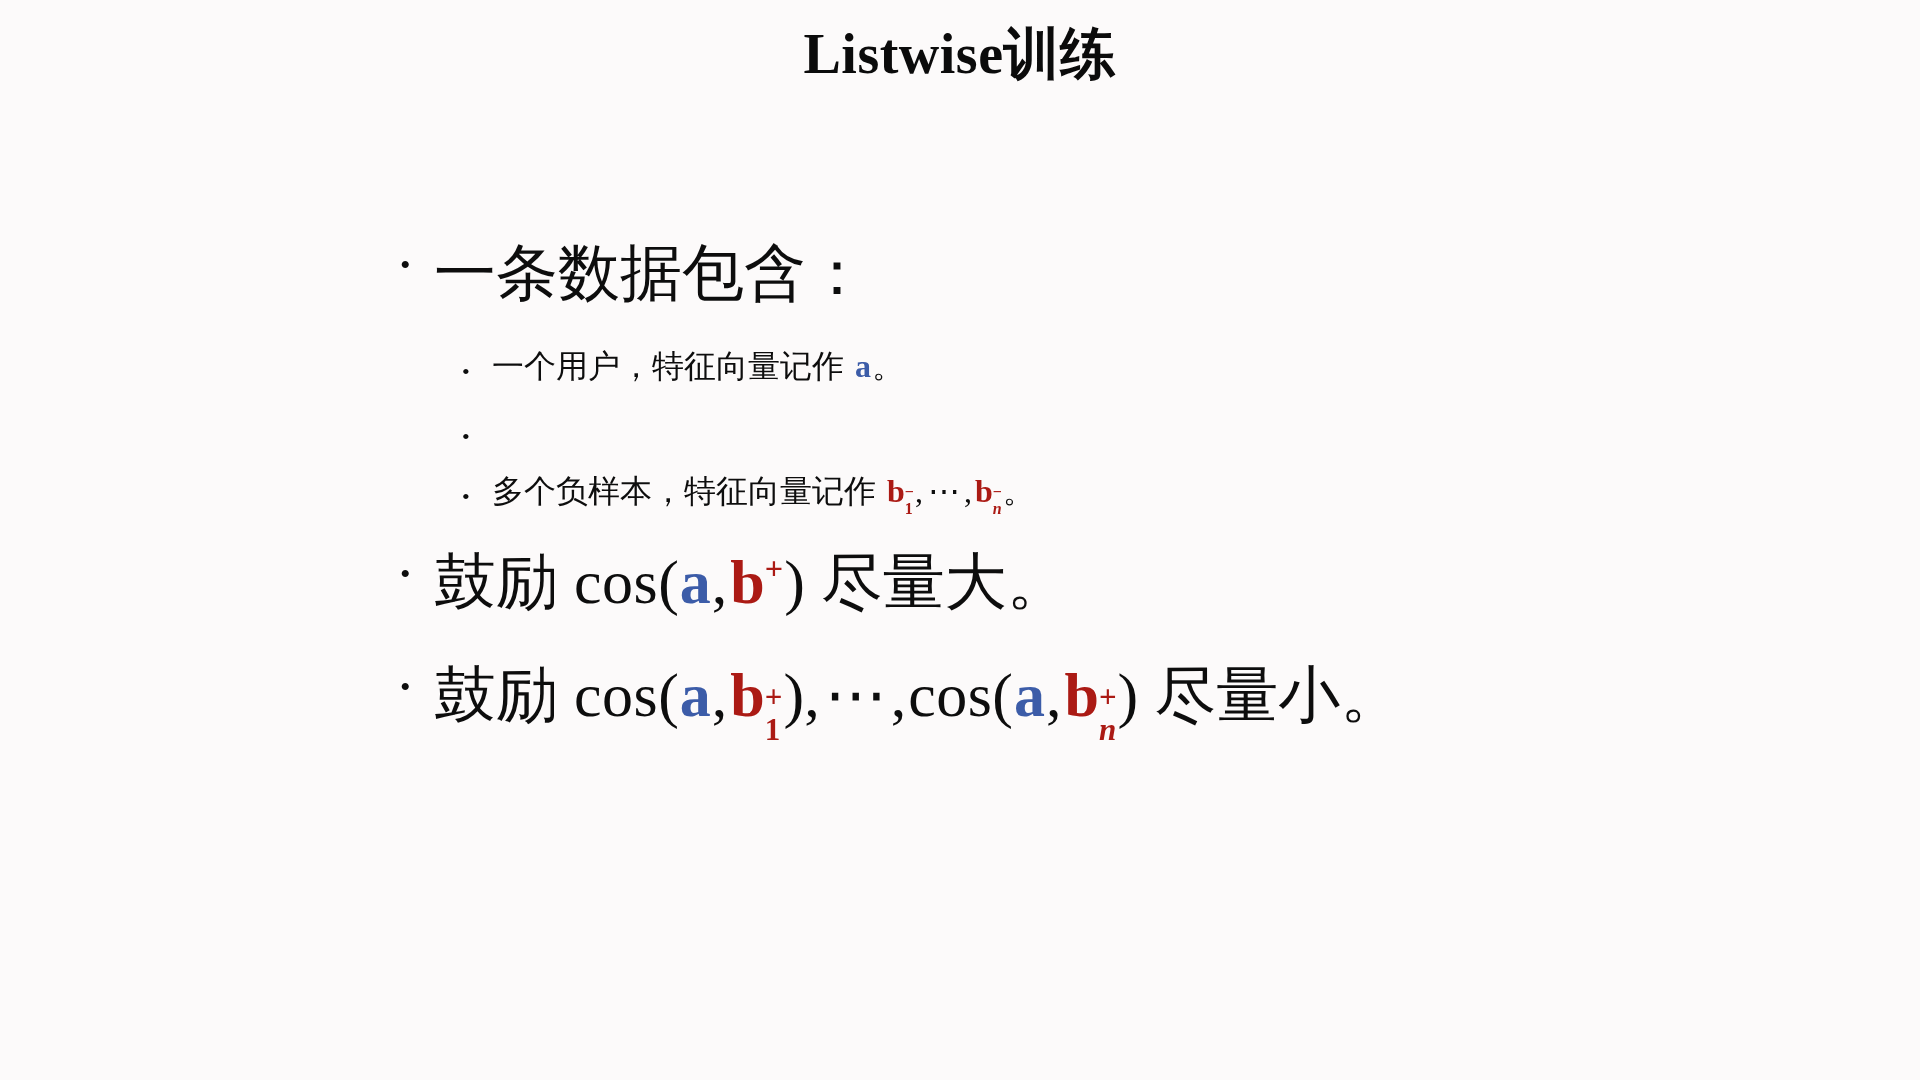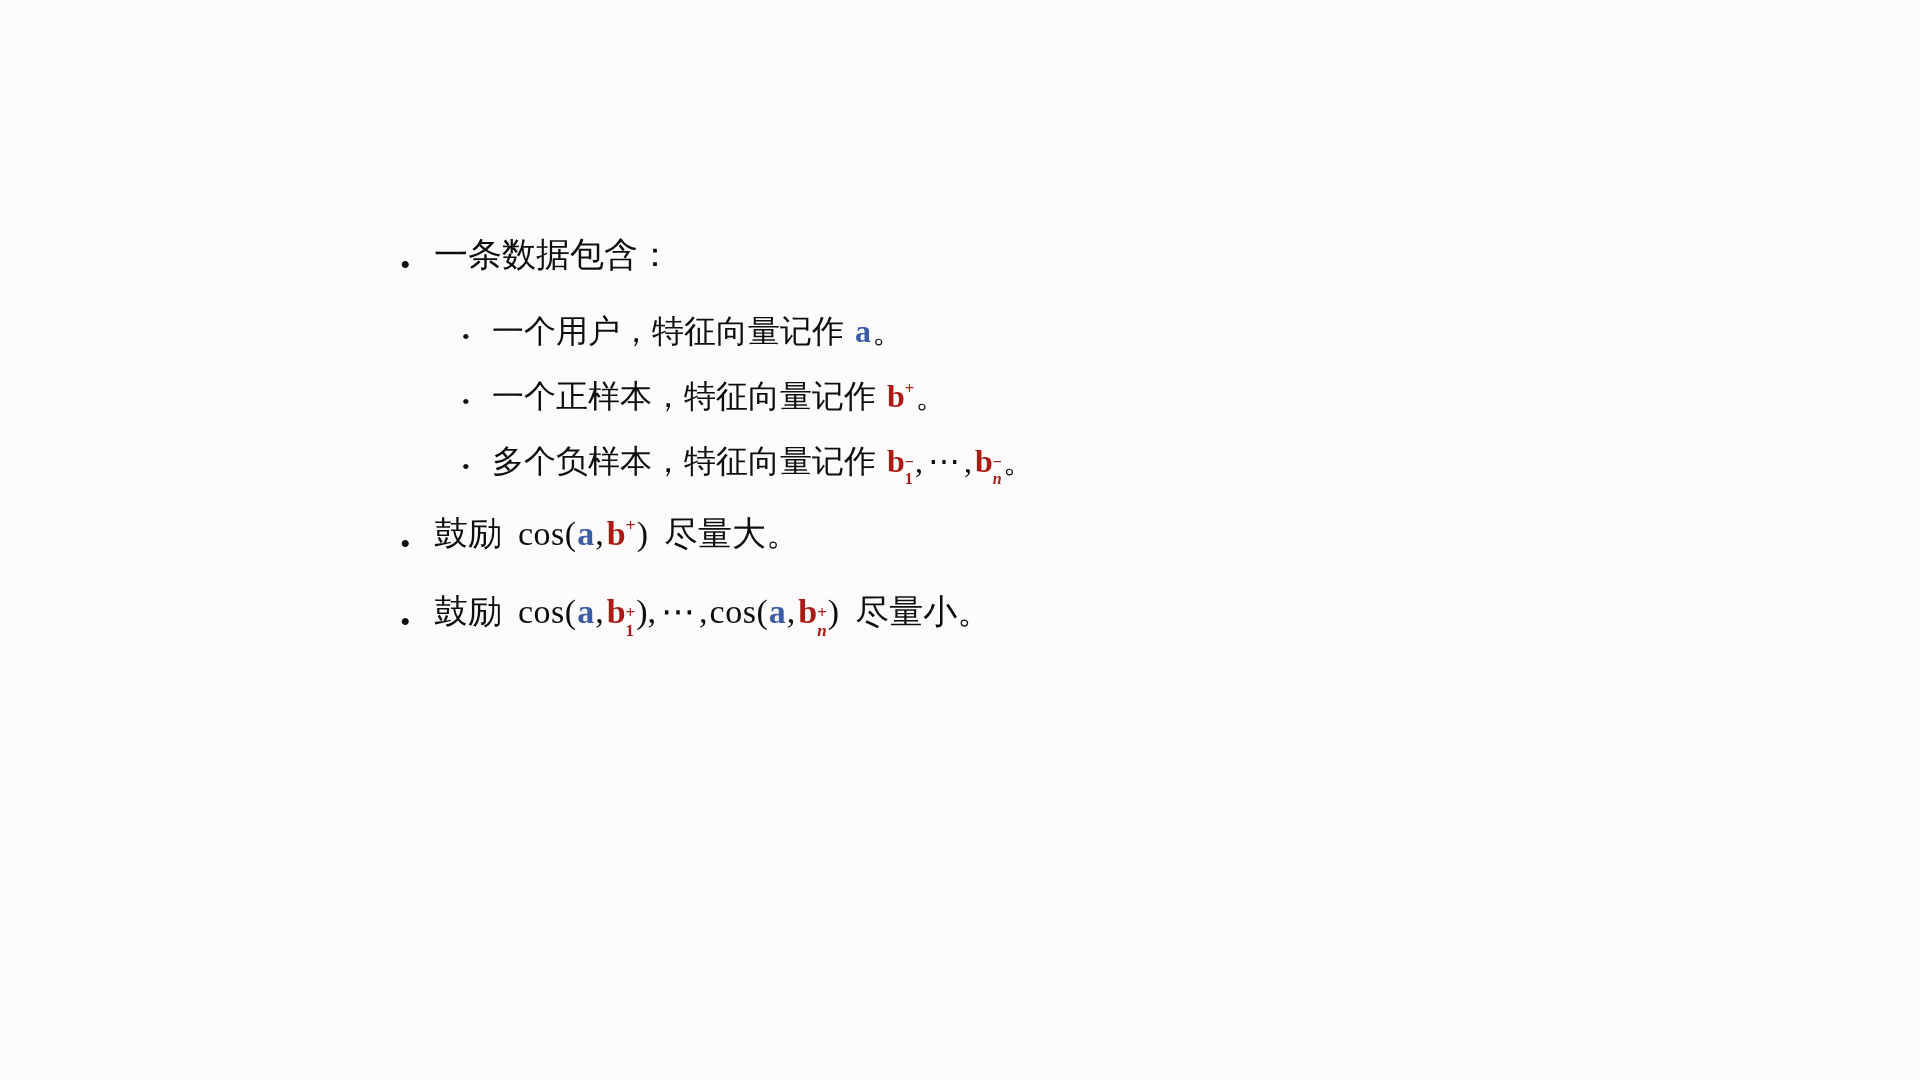--- a/index.html
+++ b/index.html
@@ -57,21 +57,21 @@
   }
   .level-1 > .bullet-dot {
     font-size: 30px;
     line-height: 1;
     width: 34px;
     flex: 0 0 34px;
     padding-top: 18px;
     color: #0d0d0d;
   }
   .level-1 > .bullet-text {
-    font-size: 34px;
+    font-size: 62px;
     line-height: 1.34;
   }
 
   
   .sub-list {
     margin-top: 4px;
     margin-bottom: 18px;
   }
   .level-2 {
     margin-left: 62px;
@@ -142,20 +142,21 @@
   .comma { padding-right: 2px; }
   .ellipsis { padding: 0 3px; letter-spacing: 1px; }
   .sp { display: inline-block; width: 10px; }
   .sp-wide { display: inline-block; width: 16px; }
 </style>
 </head>
 <body>
 
 <div class="slide">
 
+  <div class="slide-title">Listwise训练</div>
 
   <div class="body-list">
 
     <div class="bullet-row level-1">
       <span class="bullet-dot">•</span>
       <span class="bullet-text">
         <span>一条数据包含：</span>
       </span>
     </div>
 
@@ -163,23 +164,20 @@
 
       <div class="bullet-row level-2">
         <span class="bullet-dot">•</span>
         <span class="bullet-text">
           <span>一个用户，特征向量记作</span><span class="sp"></span><span class="vec vec-a">a</span><span>。</span>
         </span>
       </div>
 
       <div class="bullet-row level-2">
         <span class="bullet-dot">•</span>
-        <span class="bullet-text">
-          <span>一个正样本，特征向量记作</span><span class="sp"></span><span class="vec vec-b"><span>b</span><span class="suponly">+</span></span><span>。</span>
-        </span>
       </div>
 
       <div class="bullet-row level-2">
         <span class="bullet-dot">•</span>
         <span class="bullet-text">
           <span>多个负样本，特征向量记作</span><span class="sp"></span><span class="vec vec-b"><span>b</span><span class="subsup">
                 <span class="sup">−</span>
                 <span class="sub num">1</span>
               </span></span><span class="comma">,</span><span class="ellipsis">⋯</span><span class="comma">,</span><span class="vec vec-b"><span>b</span><span class="subsup">
                 <span class="sup">−</span>

